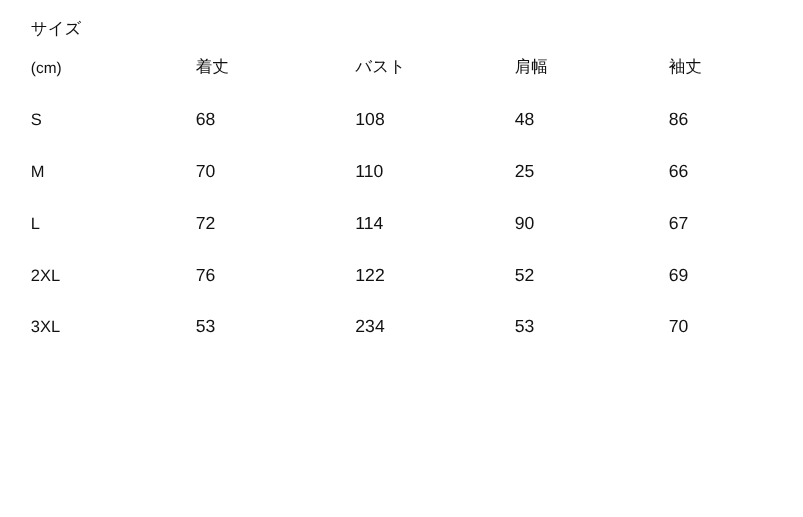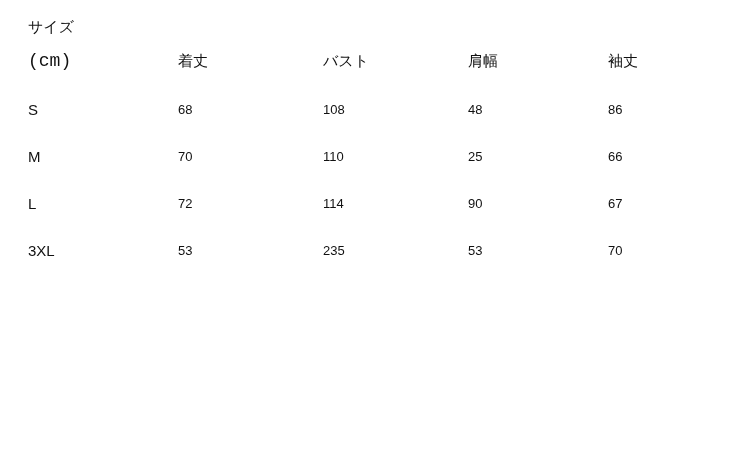--- a/index.html
+++ b/index.html
@@ -48,31 +48,30 @@
     padding-left: 28px;
     line-height: 34px;
   }
   thead th.col-size .hdr-inner {
     padding-left: 28px;
   }
   thead th .hdr-sub {
     display: block;
     padding-left: 28px;
     line-height: 34px;
-    font-size: 18px;
-    font-family: Liberation Mono, monospace;
+    font-size: 14px;
   }
   thead th.metric .hdr-inner {
     padding-left: 28px;
     line-height: 34px;
     position: relative;
     top: 34px;
   }
   tbody td {
-    font-size: 13px;
+    font-size: 16px;
     height: 47px;
     padding: 0 0 0 28px;
     vertical-align: middle;
     text-align: left;
     white-space: nowrap;
   }
   tbody td.size-cell {
     font-size: 15px;
   }
 </style>
@@ -124,21 +123,28 @@
         <td>66</td>
       </tr>
       <tr>
         <td class="size-cell">L</td>
         <td>72</td>
         <td>114</td>
         <td>90</td>
         <td>67</td>
       </tr>
       <tr>
+        <td class="size-cell">2XL</td>
+        <td>76</td>
+        <td>122</td>
+        <td>52</td>
+        <td>69</td>
+      </tr>
+      <tr>
         <td class="size-cell">3XL</td>
         <td>53</td>
-        <td>235</td>
+        <td>234</td>
         <td>53</td>
         <td>70</td>
       </tr>
     </tbody>
   </table>
 </div>
 
 </body></html>

